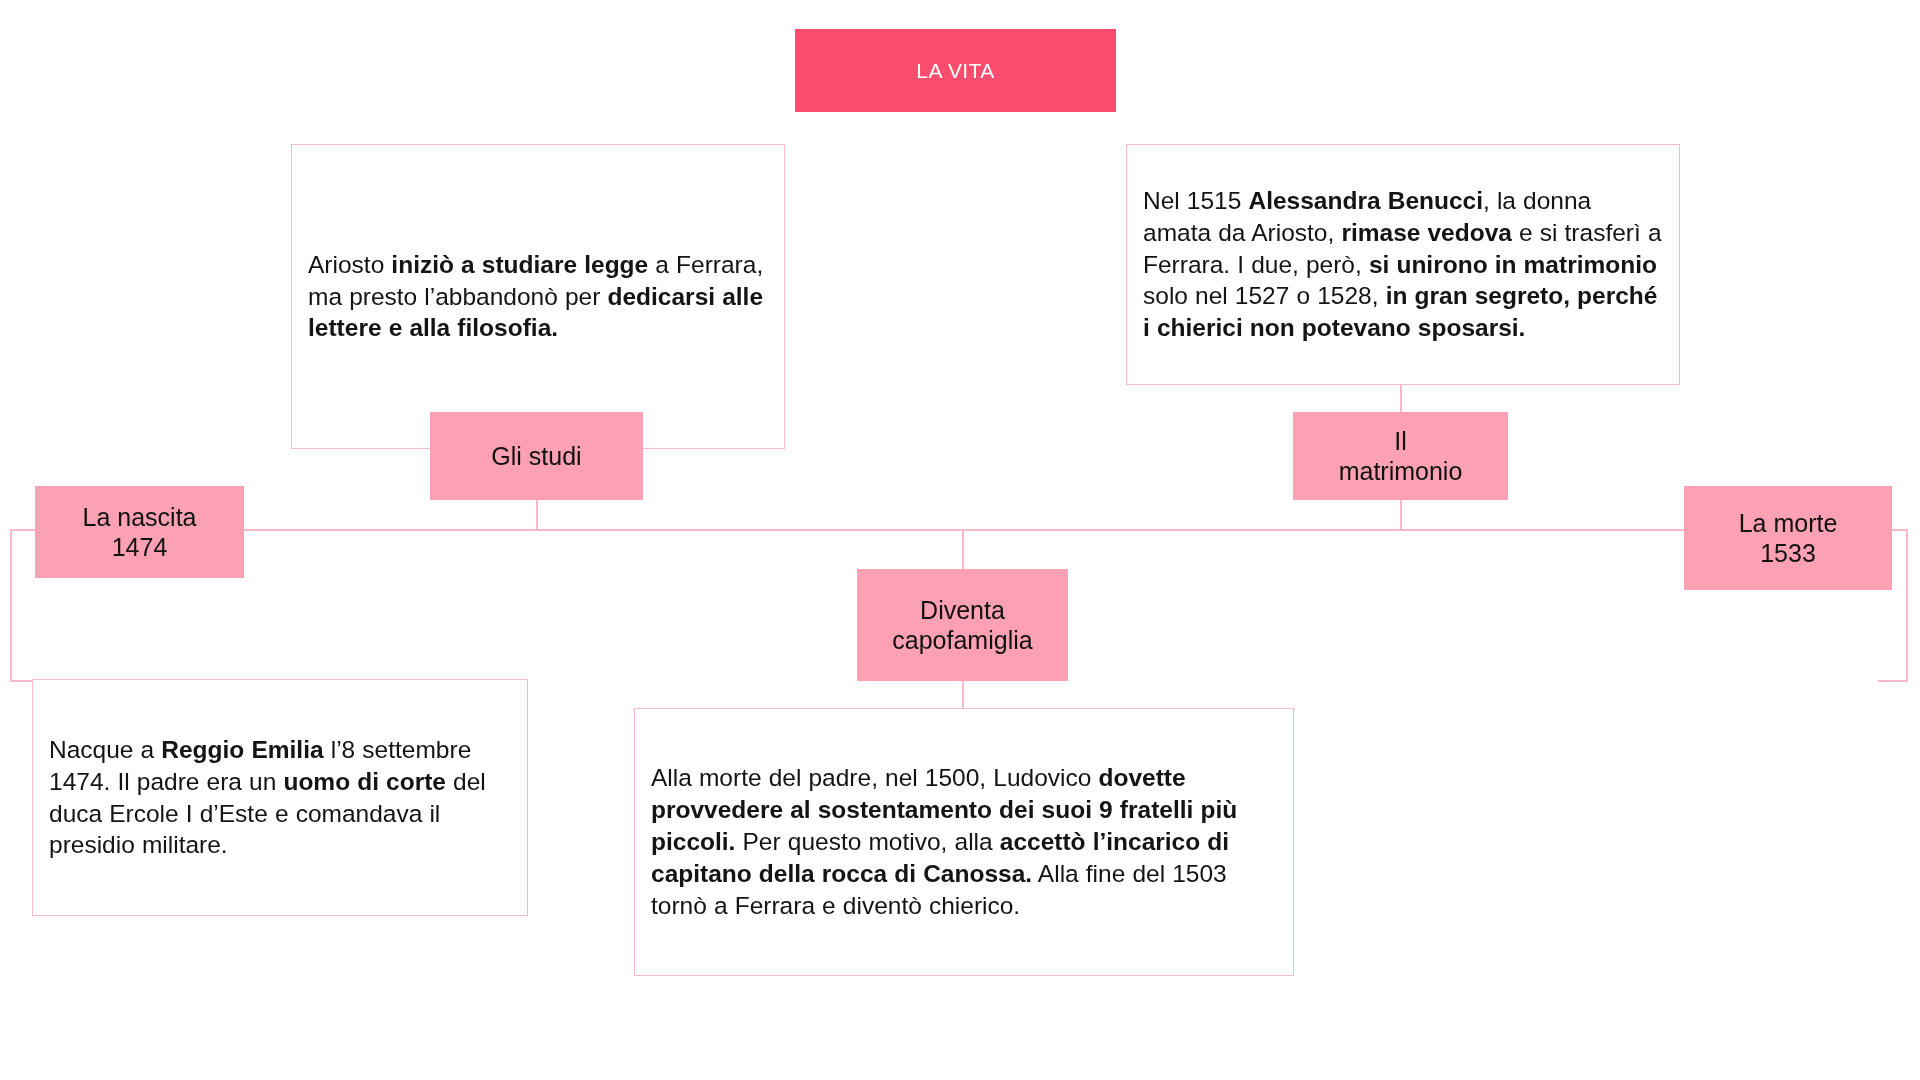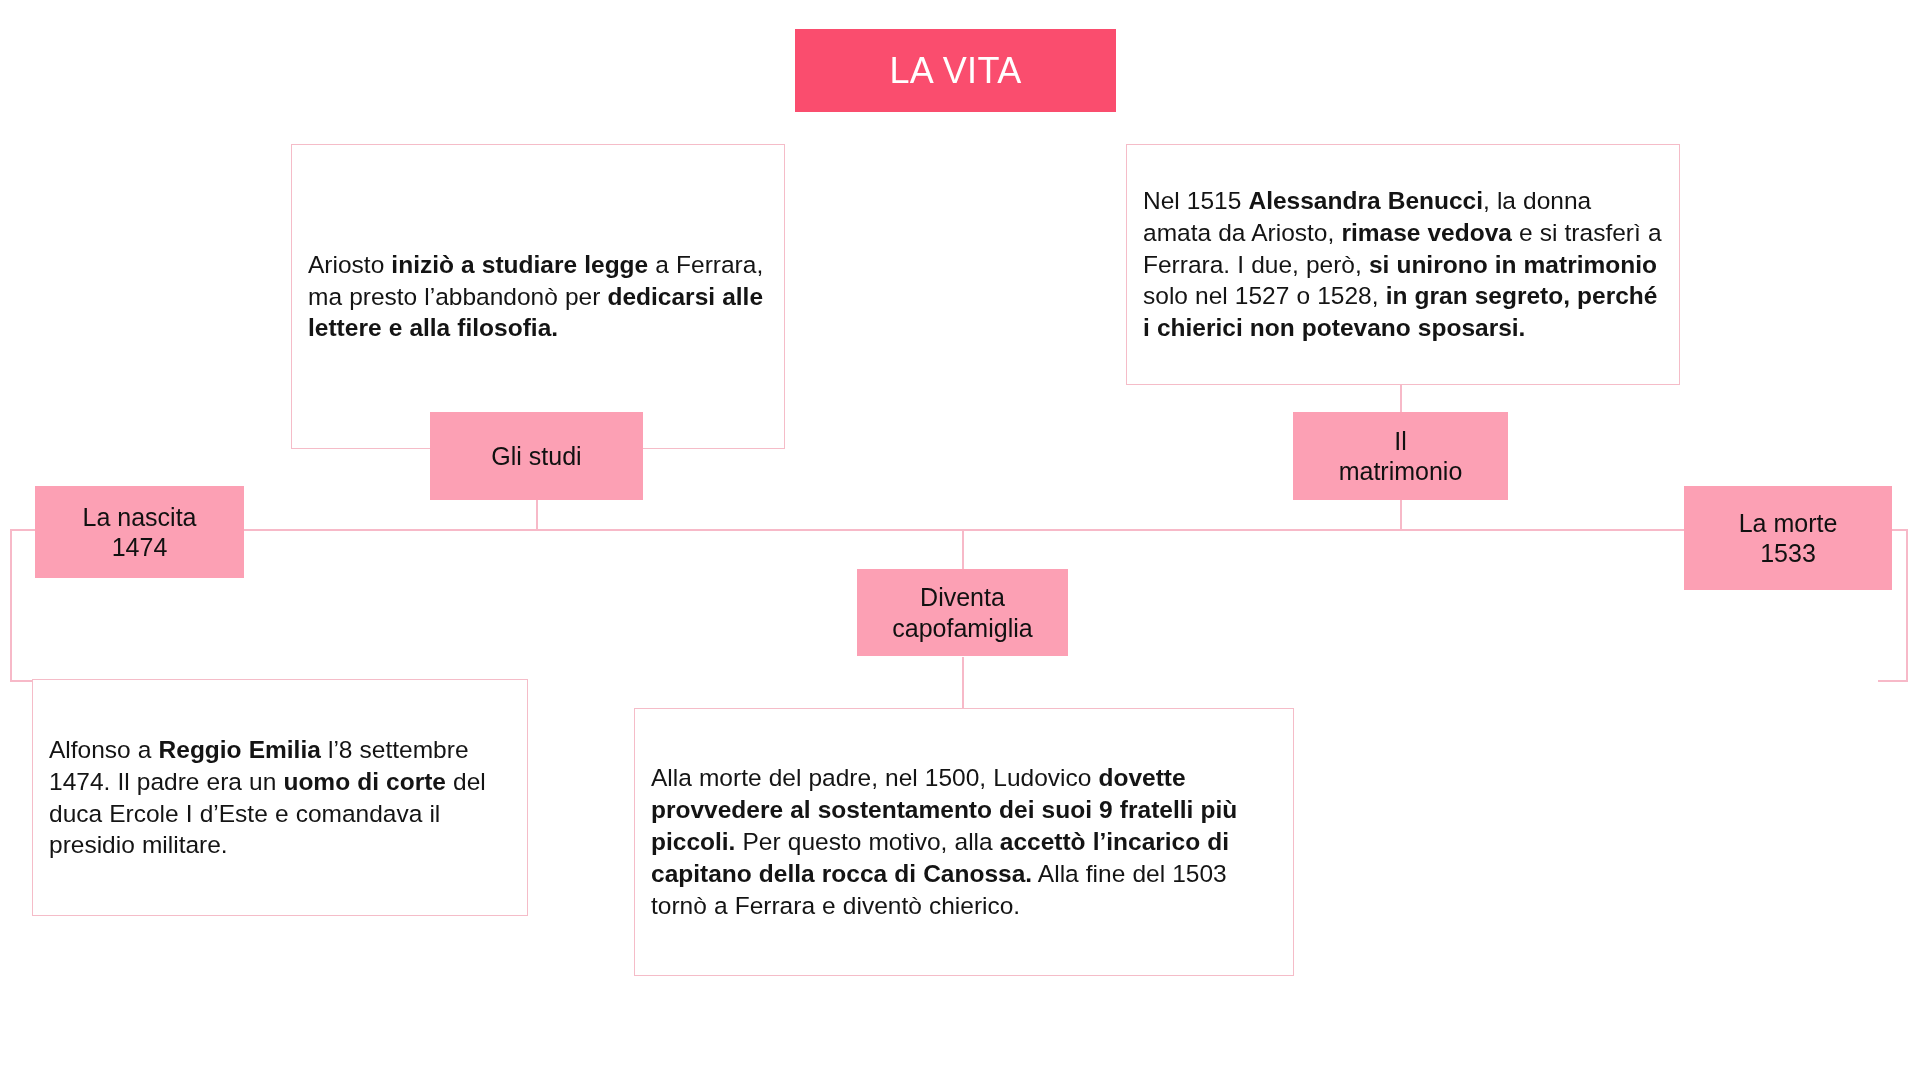--- a/index.html
+++ b/index.html
@@ -16,21 +16,21 @@
   .line{position:absolute;background:#f7b9c8;}
   .line.h{height:2px;}
   .line.v{width:2px;}
 
   
   .title-box{
     position:absolute;
     background:#fa4d6e;
     color:#ffffff;
     display:flex;align-items:center;justify-content:center;
-    font-size:36px;
+    font-size:21px;
     letter-spacing:.4px;
   }
 
   
   .node{
     position:absolute;
     background:#fca0b4;
     color:#111111;
     display:flex;align-items:center;justify-content:center;
     text-align:center;
@@ -106,27 +106,27 @@
   <div class="node" style="left:35px;top:486px;width:209px;height:92px;justify-content:center;">
     <span>La nascita
 1474</span>
   </div>
 
   <div class="node" style="left:1684px;top:486px;width:208px;height:104px;">
     <span>La morte
 1533</span>
   </div>
 
-  <div class="node" style="left:857px;top:569px;width:211px;height:87px;">
+  <div class="node" style="left:857px;top:569px;width:211px;height:112px;">
     <span>Diventa
 capofamiglia</span>
   </div>
 
   <div class="card" style="left:32px;top:679px;width:496px;height:237px;">
-    <p><span>Alfonso a </span><b>Reggio Emilia</b><span> l’8 settembre 1474. Il padre era un </span><b>uomo di corte</b><span> del duca Ercole I d’Este e comandava il presidio militare.</span></p>
+    <p><span>Nacque a </span><b>Reggio Emilia</b><span> l’8 settembre 1474. Il padre era un </span><b>uomo di corte</b><span> del duca Ercole I d’Este e comandava il presidio militare.</span></p>
   </div>
 
   <div class="card" style="left:634px;top:708px;width:660px;height:268px;">
     <p><span>Alla morte del padre, nel 1500, Ludovico </span><b>dovette provvedere al sostentamento dei suoi 9 fratelli più piccoli.</b><span> Per questo motivo, alla </span><b>accettò l’incarico di capitano della rocca di Canossa.</b><span> Alla fine del 1503 tornò a Ferrara e diventò chierico.</span></p>
   </div>
 
 
 </div>
 
 </body></html>

